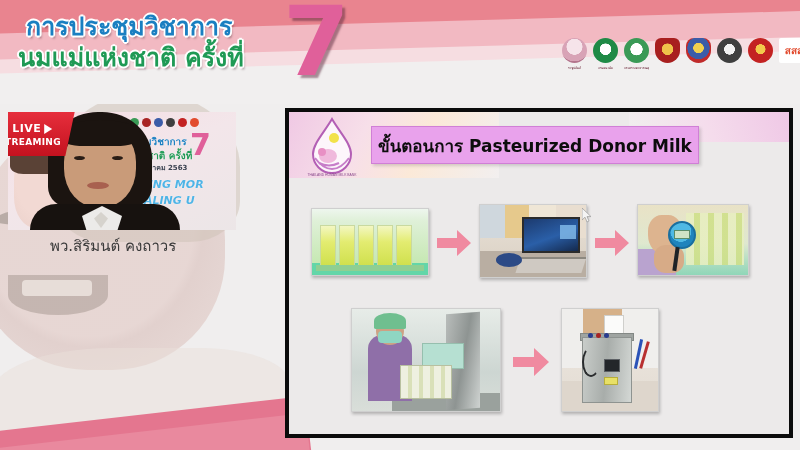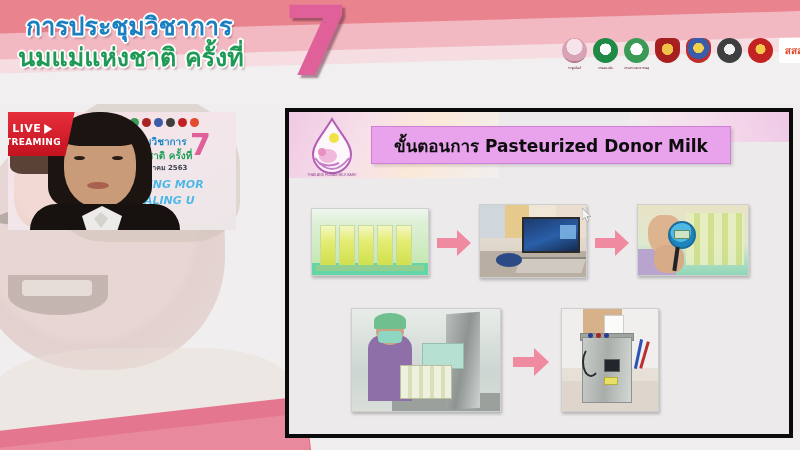--- a/index.html
+++ b/index.html
@@ -384,21 +384,21 @@
     background: linear-gradient(250deg, #efc8e6 0%, #f5dcec 50%, #f0eeee 100%);
   }
 
   #slide-logo {
     position: absolute; left: 12px; top: 4px;
     width: 62px; height: 62px;
   }
   #slide-title-banner {
     position: absolute;
     left: 82px; top: 14px;
-    width: 360px; height: 38px;
+    width: 328px; height: 38px;
     background: #e9a2ec;
     border: 1px solid #d07fd6;
     display: flex; align-items: center; justify-content: center;
     box-shadow: 2px 2px 3px rgba(0,0,0,.15);
   }
   #slide-title-text {
     font-size: 17px; font-weight: bold; color: #0d0d0d;
     white-space: nowrap;
   }
 
@@ -684,20 +684,21 @@
 
     <div id="live-badge">
       <div class="lv-row">
         <span class="lv-text">LIVE</span>
         <span class="lv-play"></span>
       </div>
       <span class="lv-sub">STREAMING</span>
     </div>
   </div>
 
+  <div id="speaker-name">พว.สิริมนต์  คงถาวร</div>
 
   <div id="slide-panel">
     <div class="slide-deco-l"></div>
     <div class="slide-deco-r"></div>
 
     <svg id="slide-logo" viewBox="0 0 62 62">
       <path d="M31 3 C22 18 12 28 12 38 a19 19 0 0 0 38 0 C50 28 40 18 31 3 Z" fill="#fdf6fb" stroke="#b35fb5" stroke-width="2"></path>
       <circle cx="33" cy="22" r="5" fill="#f2e24a"></circle>
       <path d="M14 42 q8 11 17 11 q9 0 17 -11" fill="none" stroke="#c77ec9" stroke-width="2"></path>
       <ellipse cx="27" cy="40" rx="9" ry="7" fill="#f0b9dc"></ellipse>

